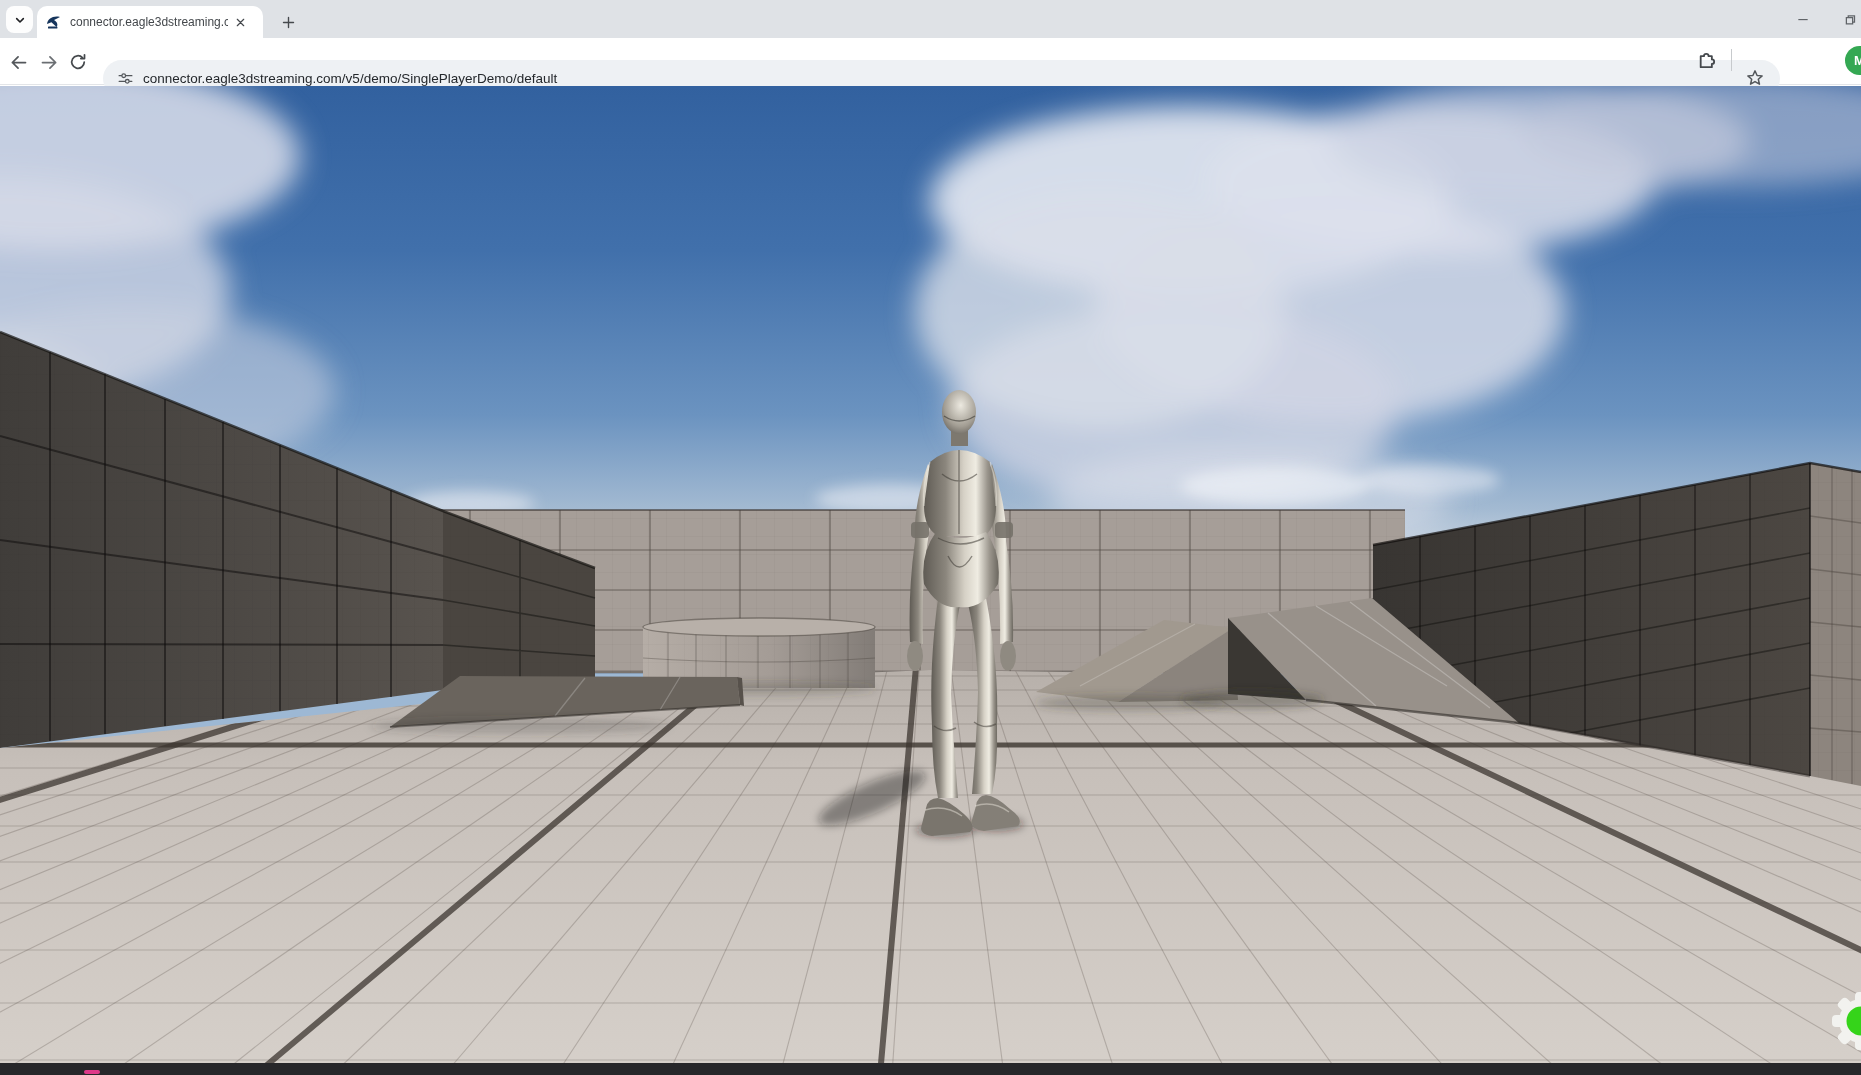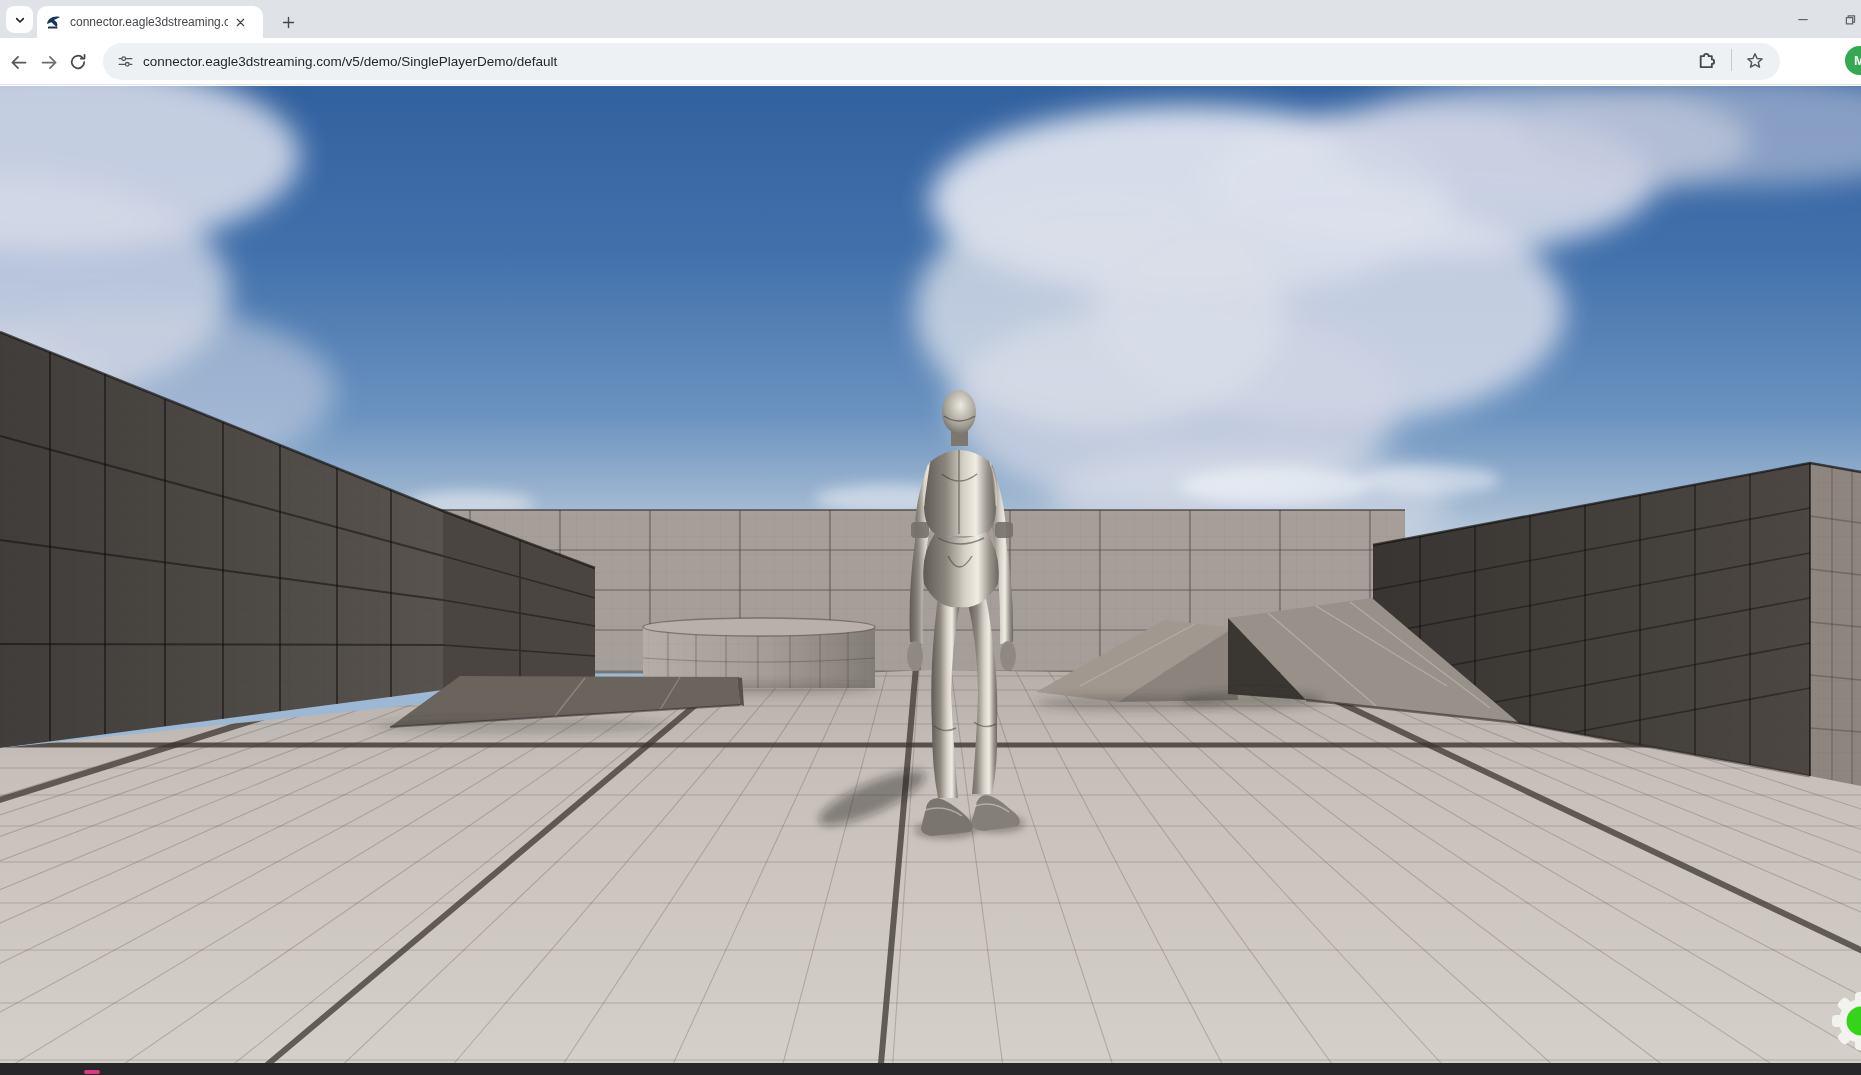--- a/index.html
+++ b/index.html
@@ -16,21 +16,21 @@
   .tab .fav { width:17px; height:17px; margin-right:8px; flex:0 0 auto; }
   .tab .title { font-size:12px; color:#43474b; white-space:nowrap; overflow:hidden; width:158px; }
   .tabclose { width:17px; height:17px; margin-left:4px; display:flex; align-items:center; justify-content:center; border-radius:50%; }
   .newtab { position:absolute; left:276px; top:10px; width:24px; height:24px; display:flex; align-items:center; justify-content:center; }
   .wctl { position:absolute; top:6px; width:30px; height:26px; display:flex; align-items:center; justify-content:center; }
 
   
   .toolbar { position:absolute; left:0; top:38px; width:1861px; height:47px; background:#ffffff;
     border-bottom:1px solid #e3e5e8; }
   .navbtn { position:absolute; top:9px; width:30px; height:30px; display:flex; align-items:center; justify-content:center; border-radius:50%; }
-  .omnibox { position:absolute; left:103px; top:5px; width:1677px; height:37px; border-radius:19px;
+  .omnibox { position:absolute; left:103px; top:22px; width:1677px; height:37px; border-radius:19px;
     background:#eef1f4; display:flex; align-items:center; }
   .siteinfo { margin-left:11px; width:22px; height:22px; display:flex; align-items:center; justify-content:center; }
   .url { margin-left:7px; font-size:13.5px; color:#24282c; white-space:nowrap; }
   .starbtn { position:absolute; right:12px; top:7px; width:24px; height:24px; }
   .extbtn { position:absolute; left:1796px; top:47px; width:26px; height:26px; }
   .tooldiv { position:absolute; left:1834px; top:49px; width:1px; height:22px; background:#c7cacd; }
   .avatar { position:absolute; left:1845px; top:46px; width:29px; height:29px; border-radius:50%;
     background:#34a853; color:#fff; font-size:13px; font-weight:bold; display:flex; align-items:center; justify-content:center; }
 
   

